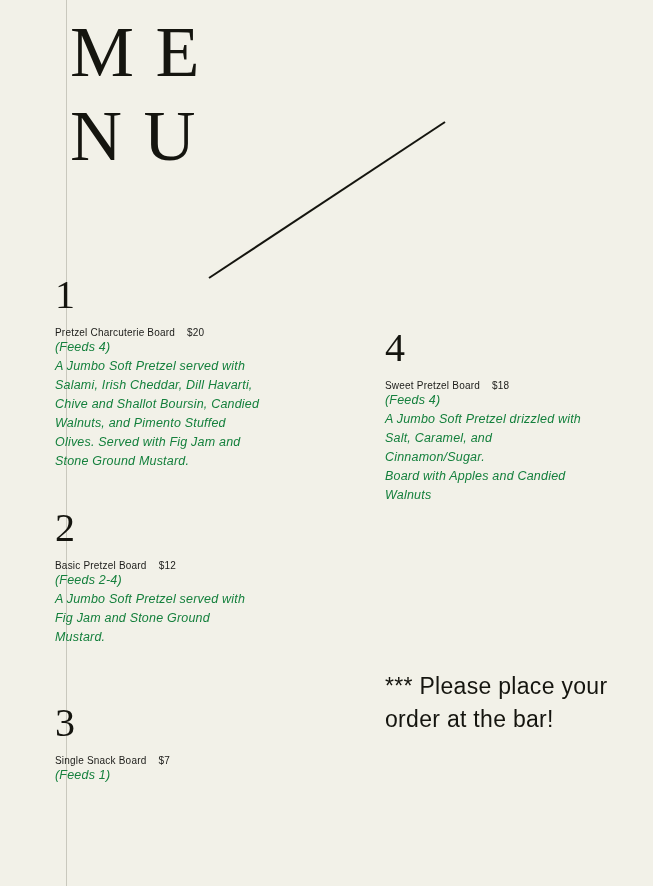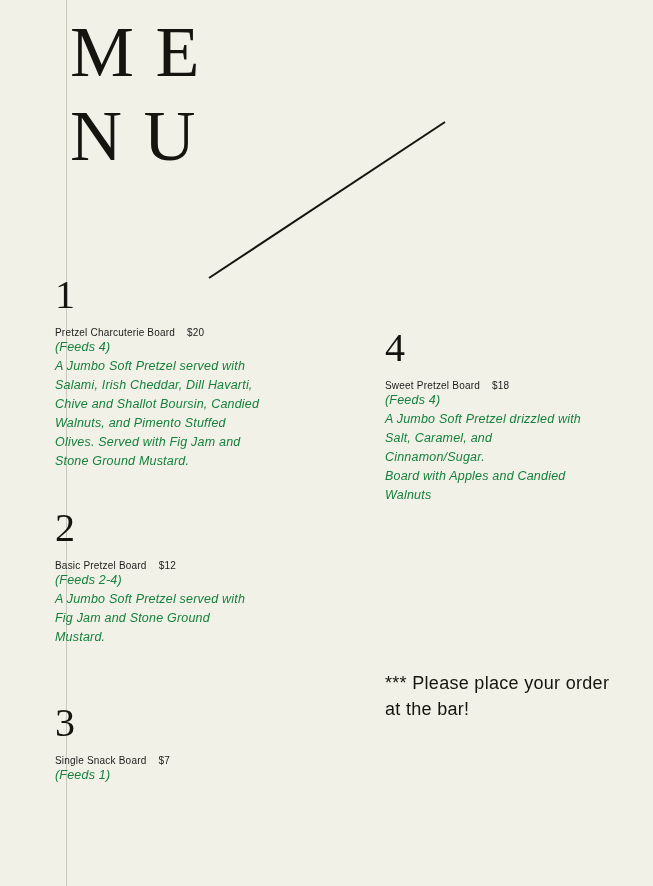--- a/index.html
+++ b/index.html
@@ -93,21 +93,21 @@
   #item-2 { left: 55px; top: 508px; width: 260px; }
   #item-3 { left: 55px; top: 703px; width: 290px; }
   #item-4 { left: 385px; top: 328px; width: 250px; }
 
   .note {
     position: absolute;
     left: 385px;
     top: 670px;
     width: 245px;
     font-family: "Liberation Sans", sans-serif;
-    font-size: 18px;
+    font-size: 23px;
     line-height: 1.45;
     letter-spacing: 0.3px;
     color: #15150f;
   }
 </style>
 </head>
 <body>
 
 <div class="page">
 

